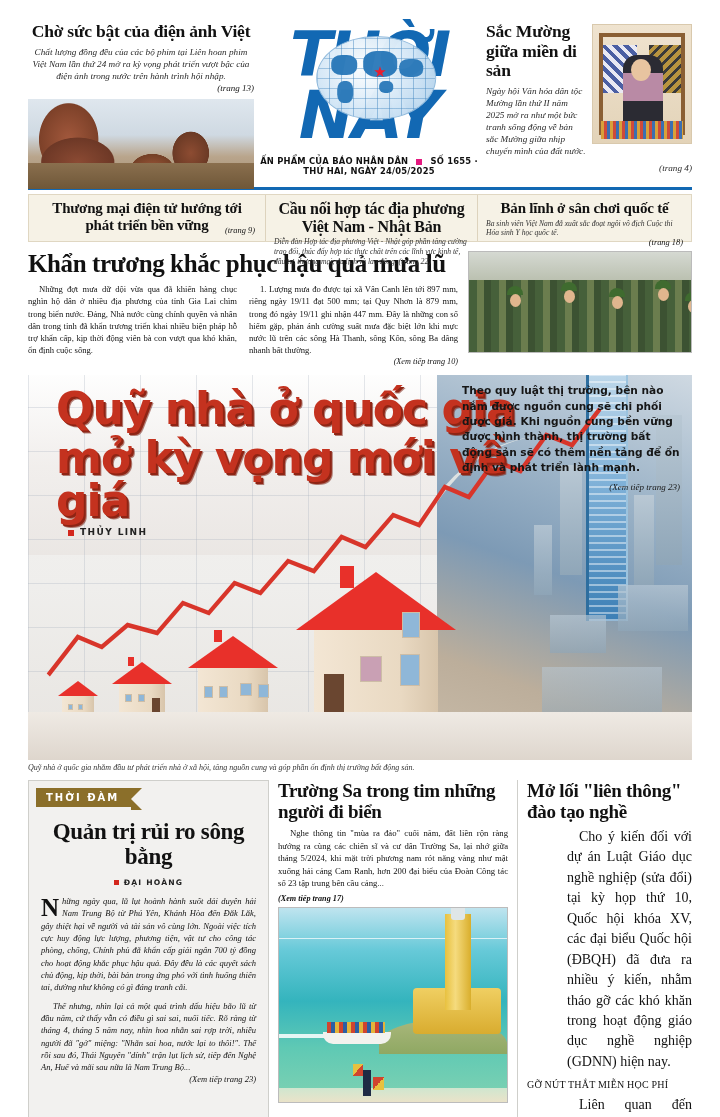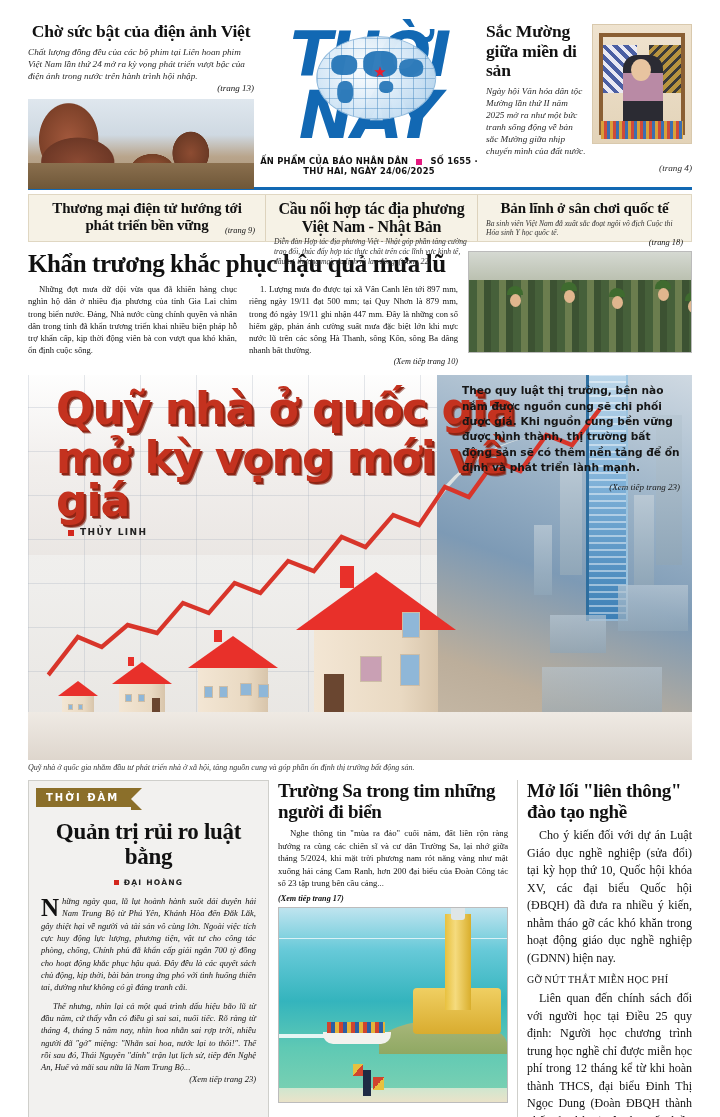--- a/index.html
+++ b/index.html
@@ -22,21 +22,21 @@
   .teaser-title {
     font-family:"Liberation Serif", serif;
     font-size:17.5px; font-weight:700; line-height:1.12;
     letter-spacing:-0.2px; color:#111;
   }
   .teaser-left .teaser-title { text-align:center; }
   .teaser-sub {
     font-style:italic; font-size:9.2px; line-height:1.32; color:#2a2a2a;
     margin-top:4px;
   }
-  .teaser-left .teaser-sub { text-align:left; }
+  .teaser-left .teaser-sub { text-align:center; }
   .teaser-left .teaser-page-row { text-align:right; font-style:italic; font-size:9px; margin-top:1px; }
 
   
   .photo-rock {
     margin-top:6px; height:90px; width:100%;
     background:
       radial-gradient(ellipse 60px 40px at 22% 70%, #8b4a33 0%, #6d3826 60%, rgba(0,0,0,0) 62%),
       radial-gradient(ellipse 45px 55px at 18% 45%, #a2583c 0%, #7d4129 65%, rgba(0,0,0,0) 67%),
       radial-gradient(ellipse 35px 25px at 55% 78%, #9c5739 0%, #744026 60%, rgba(0,0,0,0) 62%),
       radial-gradient(ellipse 30px 35px at 72% 60%, #8d4c32 0%, #6b3a25 60%, rgba(0,0,0,0) 62%),
@@ -294,21 +294,21 @@
   .wake{ position:absolute; left:0; top:126px; width:50px; height:4px; background:rgba(255,255,255,.85); }
   .flagman{ position:absolute; left:84px; bottom:6px; width:8px; height:26px; background:#1e2b45; }
   .flag-a{ position:absolute; left:74px; bottom:26px; width:10px; height:12px;
            background:linear-gradient(135deg,#e8c13f 50%,#d0442f 50%); }
   .flag-b{ position:absolute; left:94px; bottom:12px; width:11px; height:13px;
            background:linear-gradient(135deg,#d0442f 50%,#e8c13f 50%); }
   .beach{ position:absolute; left:0; right:0; bottom:0; height:14px;
           background:linear-gradient(180deg,#cfe6cf,#eae3c9); }
 
   .bh3 { font-size:19px; font-weight:700; line-height:1.12; letter-spacing:-0.3px; }
-  .b3-body{ font-size:12px; line-height:1.46; text-align:justify; margin-top:5px; }
+  .b3-body{ font-size:14px; line-height:1.46; text-align:justify; margin-top:5px;margin-left:40px; }
   .b3-body p{ text-indent:12px; }
   .b3-sub{ font-size:10px; letter-spacing:0.2px; margin-top:7px; }
   .vdiv{ width:1px; background:#cfcfcb; align-self:stretch; }
 </style>
 </head>
 <body>
 
 <div class="page">
 
   <div class="topwrap">
@@ -329,21 +329,21 @@
           <span class="globe-land" style="left:62px;top:44px;width:14px;height:12px;"></span>
           <span class="globe-land" style="left:82px;top:22px;width:24px;height:18px;"></span>
           <span class="globe-star">★</span>
         </div>
         <div class="mast-text">THỜI</div>
         <div class="mast-text mast-line2">NAY</div>
       </div>
       <div class="mast-strap">
         <span>ẤN PHẨM CỦA BÁO NHÂN DÂN</span>
         <span class="sq"></span>
-        <span>SỐ 1655 · THỨ HAI, NGÀY 24/06/2025</span>
+        <span>SỐ 1655 · THỨ HAI, NGÀY 24/05/2025</span>
       </div>
     </div>
 
     <div class="teaser-right">
       <div class="photo-loom">
         <span class="loom-pattern"></span>
         <span class="loom-pattern2"></span>
         <span class="loom-person"></span>
         <span class="loom-face"></span>
         <span class="loom-frame"></span>
@@ -472,21 +472,21 @@
       <span>Theo quy luật thị trường, bên nào nắm được nguồn cung sẽ chi phối được giá. Khi nguồn cung bền vững được hình thành, thị trường bất động sản sẽ có thêm nền tảng để ổn định và phát triển lành mạnh.</span>
       <span class="cont2">(Xem tiếp trang 23)</span>
     </div>
   </div>
   <div class="hero-cap">Quỹ nhà ở quốc gia nhằm đầu tư phát triển nhà ở xã hội, tăng nguồn cung và góp phần ổn định thị trường bất động sản.</div>
 
   <div class="bottom">
 
     <div class="bcol1">
       <div class="tag">THỜI ĐÀM</div>
-      <div class="bh1">Quản trị rủi ro luật bằng</div>
+      <div class="bh1">Quản trị rủi ro sông bằng</div>
       <div class="bl-byline">
         <span class="sq"></span><span>ĐẠI HOÀNG</span>
       </div>
       <div class="bl-body">
         <p style="text-indent:0;">
           <span class="dropcap">N</span><span>hững ngày qua, lũ lụt hoành hành suốt dải duyên hải Nam Trung Bộ từ Phú Yên, Khánh Hòa đến Đắk Lắk, gây thiệt hại về người và tài sản vô cùng lớn. Ngoài việc tích cực huy động lực lượng, phương tiện, vật tư cho công tác phòng, chống, Chính phủ đã khẩn cấp giải ngân 700 tỷ đồng cho hoạt động khắc phục hậu quả. Đây đều là các quyết sách chủ động, kịp thời, bài bản trong ứng phó với tình huống thiên tai, dường như không có gì đáng tranh cãi.</span>
         </p>
         <p>Thế nhưng, nhìn lại cả một quá trình dấu hiệu bão lũ từ đầu năm, cứ thấy vẫn có điều gì sai sai, nuối tiếc. Rõ ràng từ tháng 4, tháng 5 năm nay, nhìn hoa nhãn sai rợp trời, nhiều người đã "gở" miệng: "Nhãn sai hoa, nước lại to thôi!". Thế rồi sau đó, Thái Nguyên "dính" trận lụt lịch sử, tiếp đến Nghệ An, Huế và mãi sau nữa là Nam Trung Bộ...</p>
         <div style="text-align:right;">(Xem tiếp trang 23)</div>
       </div>

